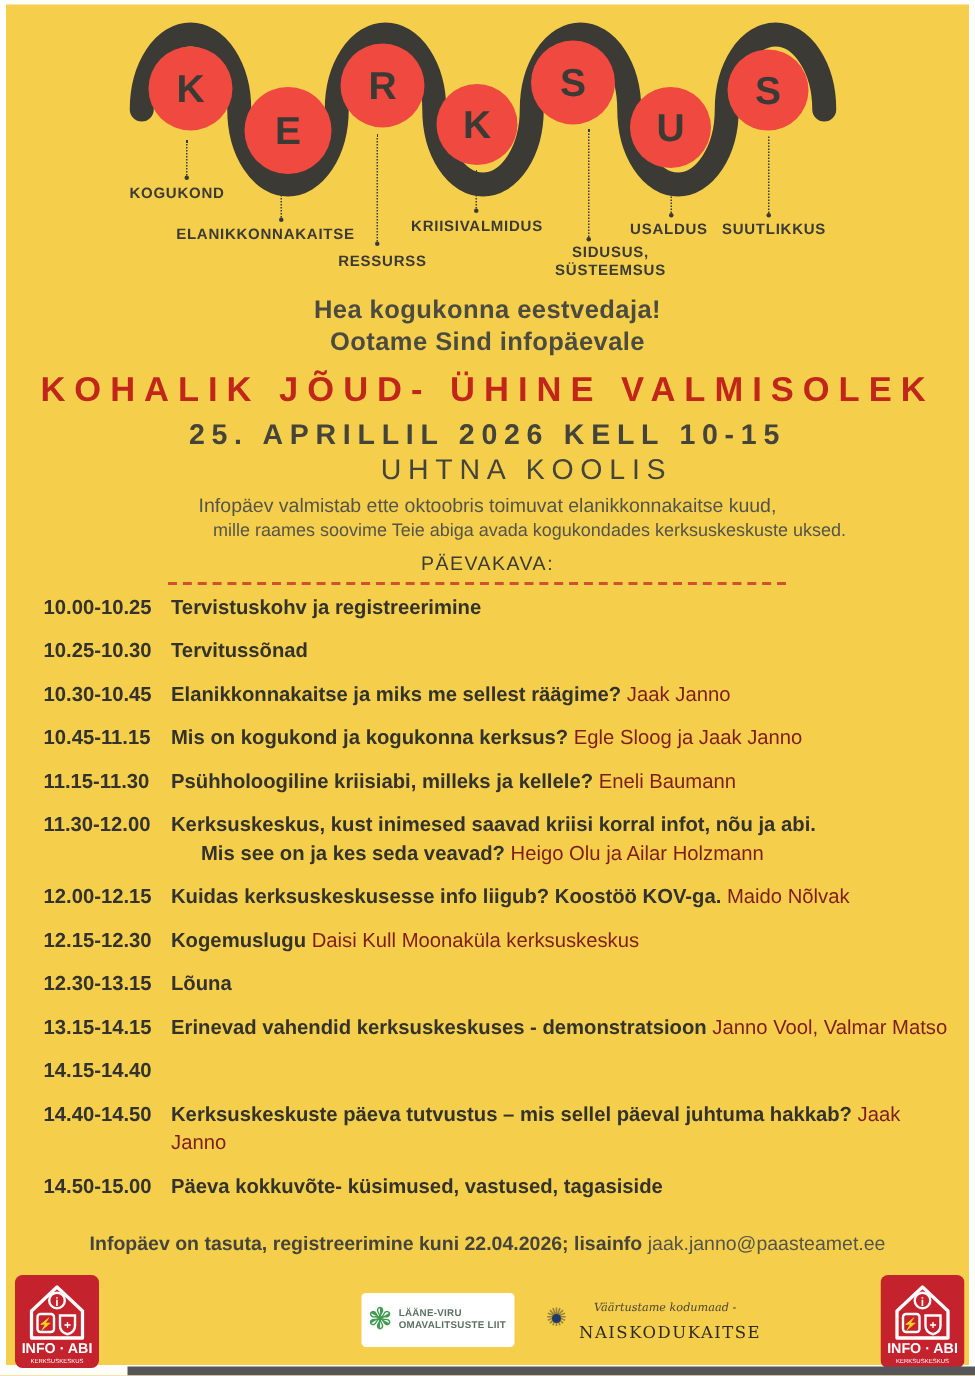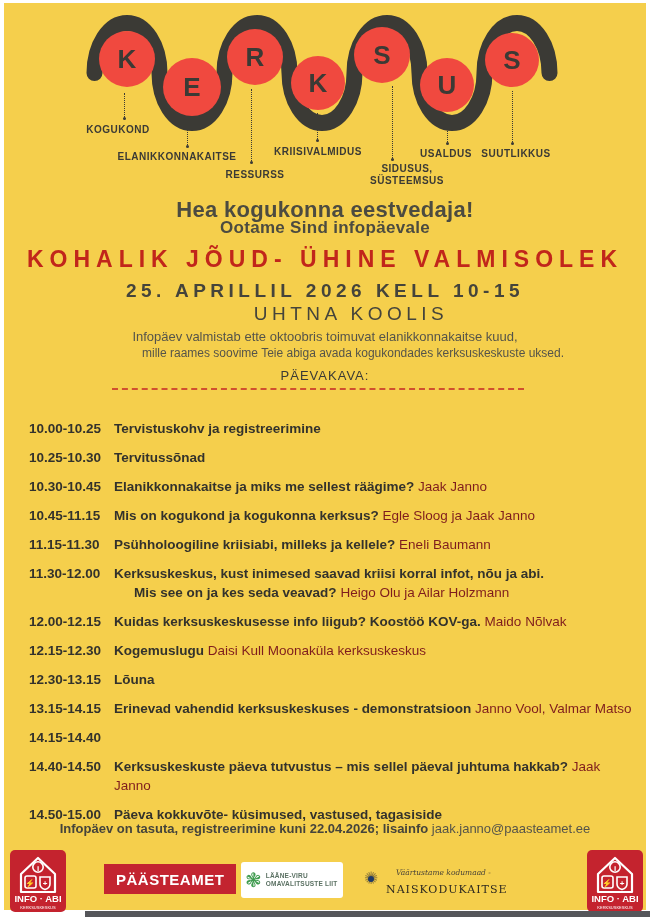--- a/index.html
+++ b/index.html
@@ -19,31 +19,31 @@
   .cl{fill:#3B3A35;font-family:"Liberation Sans",sans-serif;font-weight:bold;font-size:26px;text-anchor:middle;}
   .tagline{
     position:absolute;transform:translateX(-50%);
     font-size:10px;font-weight:bold;letter-spacing:.5px;color:#3B3A35;
     white-space:nowrap;text-align:center;line-height:12px;
   }
   .tick{position:absolute;width:0;border-left:1px dotted #3B3A35;}
   .tick::after{content:"";position:absolute;left:-2px;bottom:-3px;width:3px;height:3px;background:#3B3A35;border-radius:50%;}
   
   .center{position:absolute;left:0;width:642px;text-align:center;}
-  .intro1{top:194px;font-size:22px;font-weight:bold;color:#4C4B40;letter-spacing:.3px;}
+  .intro1{top:194px;font-size:17px;font-weight:bold;color:#4C4B40;letter-spacing:.3px;}
   .intro2{top:215px;font-size:17px;font-weight:bold;color:#4C4B40;letter-spacing:.3px;}
   .maintitle{top:243px;font-size:23px;font-weight:bold;color:#C1261B;letter-spacing:6px;}
   .dateline{top:277px;font-size:19px;font-weight:bold;color:#45443B;letter-spacing:4.5px;}
   .locline{top:300px;font-size:19px;font-weight:normal;color:#45443B;letter-spacing:4.5px;margin-left:26px;}
   .descline1{top:326px;font-size:13px;color:#55544A;}
   .descline2{top:343px;font-size:12px;color:#55544A;padding-left:28px;}
   .pkhead{top:365px;font-size:13px;font-weight:normal;color:#3B3A35;letter-spacing:1px;}
   .dashes{position:absolute;left:108px;top:385px;width:412px;border-top:2px dashed #D0502F;}
   
-  .agenda{position:absolute;left:25px;top:416px;width:605px;}
+  .agenda{position:absolute;left:25px;top:392px;width:605px;}
   .row{display:flex;margin-bottom:10px;line-height:19px;font-size:13.5px;color:#33322C;}
   .time{flex:0 0 85px;font-weight:bold;white-space:nowrap;}
   .desc b{font-weight:bold;}
   .desc .nm{font-weight:normal;color:#7f1d1d;}
   .line2{display:block;padding-left:20px;}
   
   .contact{top:818px;font-size:13px;font-weight:bold;color:#45443B;}
   .contact .nm{font-weight:normal;color:#55544A;}
   .logos{position:absolute;left:0;top:845px;width:642px;height:65px;}
   .infoabi{position:absolute;width:56px;height:62px;}
@@ -189,23 +189,20 @@
         <text x="28" y="20.5" text-anchor="middle" font-size="8" font-weight="bold" fill="#fff" font-family="Liberation Sans, sans-serif">i</text>
         <rect x="15" y="26" width="11" height="12" rx="2" fill="none" stroke="#fff" stroke-width="1.6"></rect>
         <text x="20.5" y="35.5" text-anchor="middle" font-size="8" fill="#fff">⚡</text>
         <path d="M30 27 L40 27 L40 34 Q40 38 35 39.5 Q30 38 30 34 Z" fill="none" stroke="#fff" stroke-width="1.6"></path>
         <text x="35" y="36" text-anchor="middle" font-size="8" font-weight="bold" fill="#fff">+</text>
         <text x="28" y="52" text-anchor="middle" font-size="9.5" font-weight="bold" fill="#fff" font-family="Liberation Sans, sans-serif">INFO · ABI</text>
         <text x="28" y="58.5" text-anchor="middle" font-size="4" fill="#fff" font-family="Liberation Sans, sans-serif">KERKSUSKESKUS</text>
       </svg>
     </div>
 
-    <div class="paaste">
-      <span>PÄÄSTEAMET</span>
-    </div>
 
     <div class="lvl">
       <span class="lvl-emblem">❃</span>
       <span class="lvl-text">
         <span>LÄÄNE-VIRU</span><br>
         <span>OMAVALITSUSTE LIIT</span>
       </span>
     </div>
 
     <div class="nkk">

